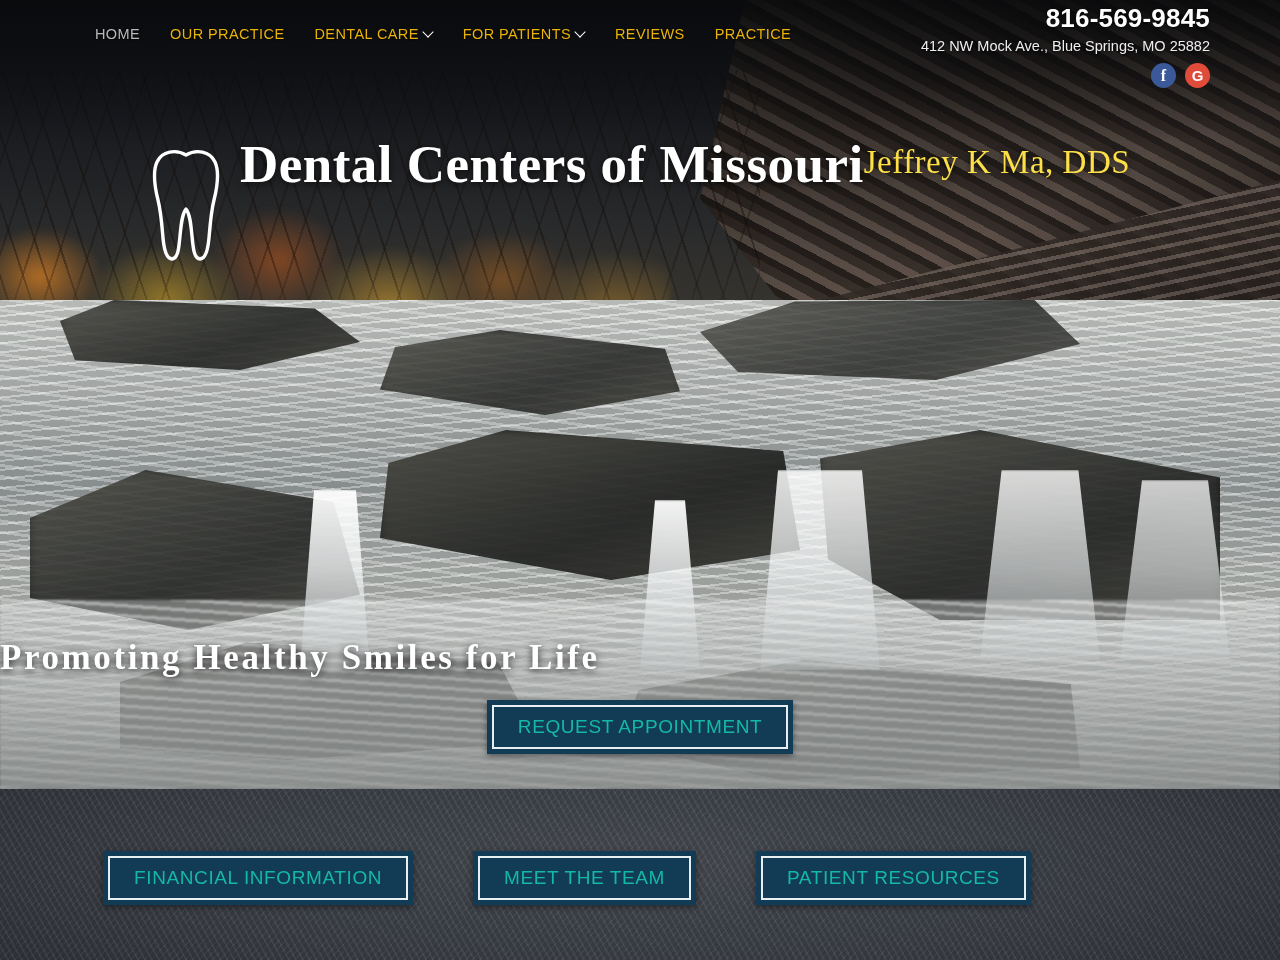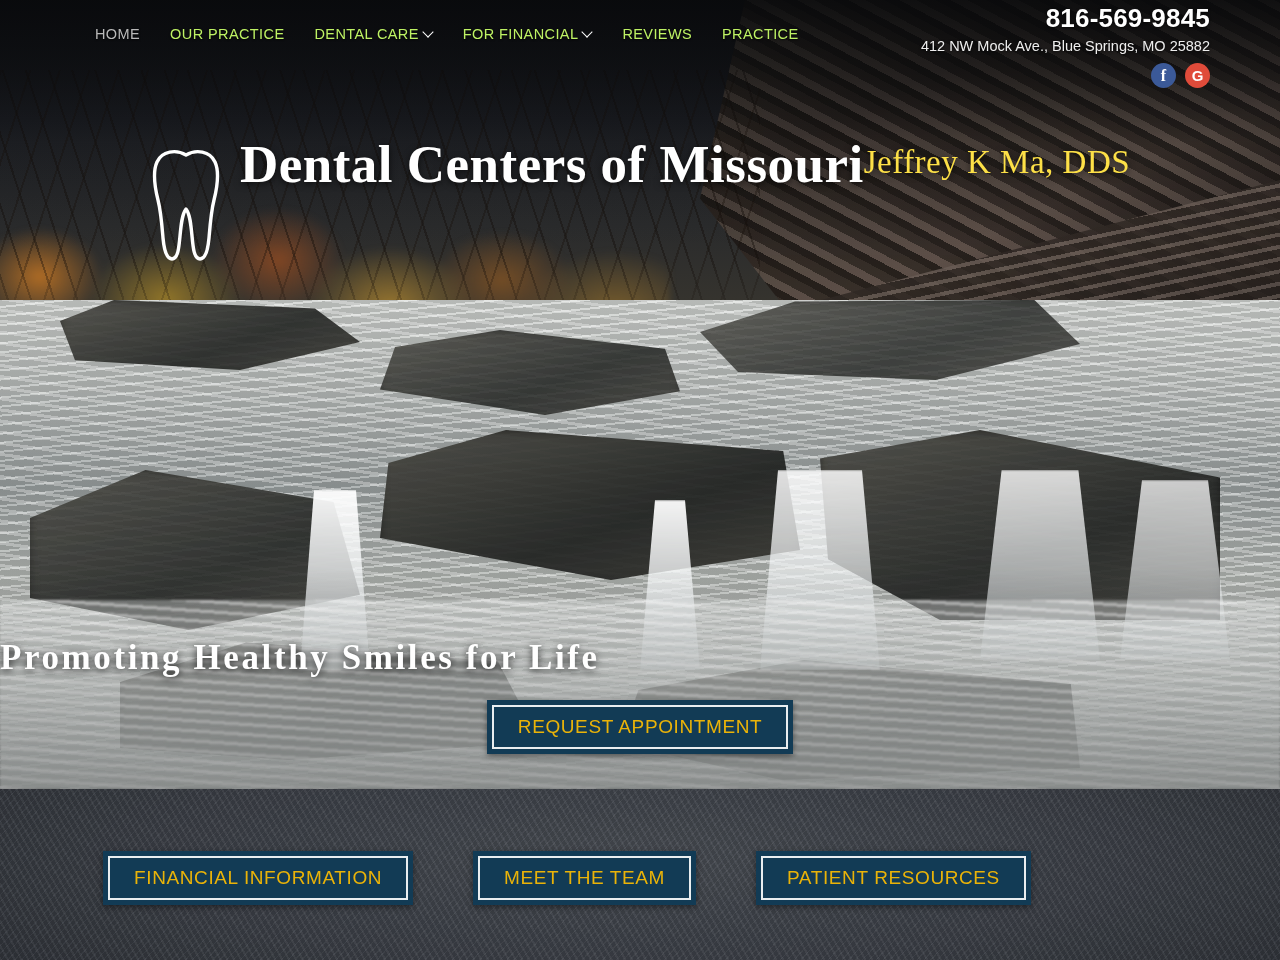--- a/index.html
+++ b/index.html
@@ -107,21 +107,21 @@
       linear-gradient(0deg, rgba(10,12,14,.35) 0%, rgba(0,0,0,0) 28%);
   }
 
   
   .nav {
     position:absolute; left:16px; top:0; width:1280px; height:42px;
     display:flex; align-items:flex-end; z-index:20;
   }
   .nav-list { display:flex; align-items:center; gap:0; padding-left:64px; }
   .nav-item {
-    color:#bef264; font-size:14.5px; letter-spacing:.4px;
+    color:#eab308; font-size:14.5px; letter-spacing:.4px;
     padding:0 15px; white-space:nowrap; cursor:pointer;
     display:flex; align-items:center; gap:5px;
     text-shadow:0 1px 2px rgba(0,0,0,.7);
   }
   .nav-item.active { color:#b9b9b9; }
   .chev { display:inline-block; width:9px; height:9px; position:relative; top:-2px; }
   .chev:before{
     content:""; position:absolute; left:0; top:0;
     width:7px; height:7px; border-right:1.4px solid #fff; border-bottom:1.4px solid #fff;
     transform:rotate(45deg);
@@ -174,21 +174,21 @@
     text-shadow:0 2px 8px rgba(0,0,0,.8);
   }
   .cta-wrap { position:absolute; left:0; top:700px; width:1280px; display:flex; justify-content:center; z-index:15; }
 
   .btn {
     background:#123b55; border:1px solid #123b55; padding:4px;
     cursor:pointer; box-shadow:0 2px 6px rgba(0,0,0,.45);
   }
   .btn-inner {
     border:2px solid #e9eef0; padding:9px 24px;
-    color:#eab308; font-size:19px; letter-spacing:.6px; white-space:nowrap;
+    color:#14b8a6; font-size:19px; letter-spacing:.6px; white-space:nowrap;
     text-align:right;
   }
 
   
   .bottom {
     position:absolute; left:0; top:789px; width:1280px; height:171px;
     background:
       repeating-linear-gradient(61deg, rgba(255,255,255,.045) 0 2px, rgba(0,0,0,.05) 2px 6px),
       repeating-linear-gradient(-47deg, rgba(255,255,255,.035) 0 1px, rgba(0,0,0,.06) 1px 5px),
       radial-gradient(ellipse 900px 200px at 50% 40%, #474b52 0%, #3a3e45 55%, #2c2f35 100%);
@@ -236,21 +236,21 @@
         <span>HOME</span>
       </div>
       <div class="nav-item">
         <span>OUR PRACTICE</span>
       </div>
       <div class="nav-item">
         <span>DENTAL CARE</span>
         <span class="chev"></span>
       </div>
       <div class="nav-item">
-        <span>FOR FINANCIAL</span>
+        <span>FOR PATIENTS</span>
         <span class="chev"></span>
       </div>
       <div class="nav-item">
         <span>REVIEWS</span>
       </div>
       <div class="nav-item">
         <span>PRACTICE</span>
       </div>
     </div>
   </nav>

